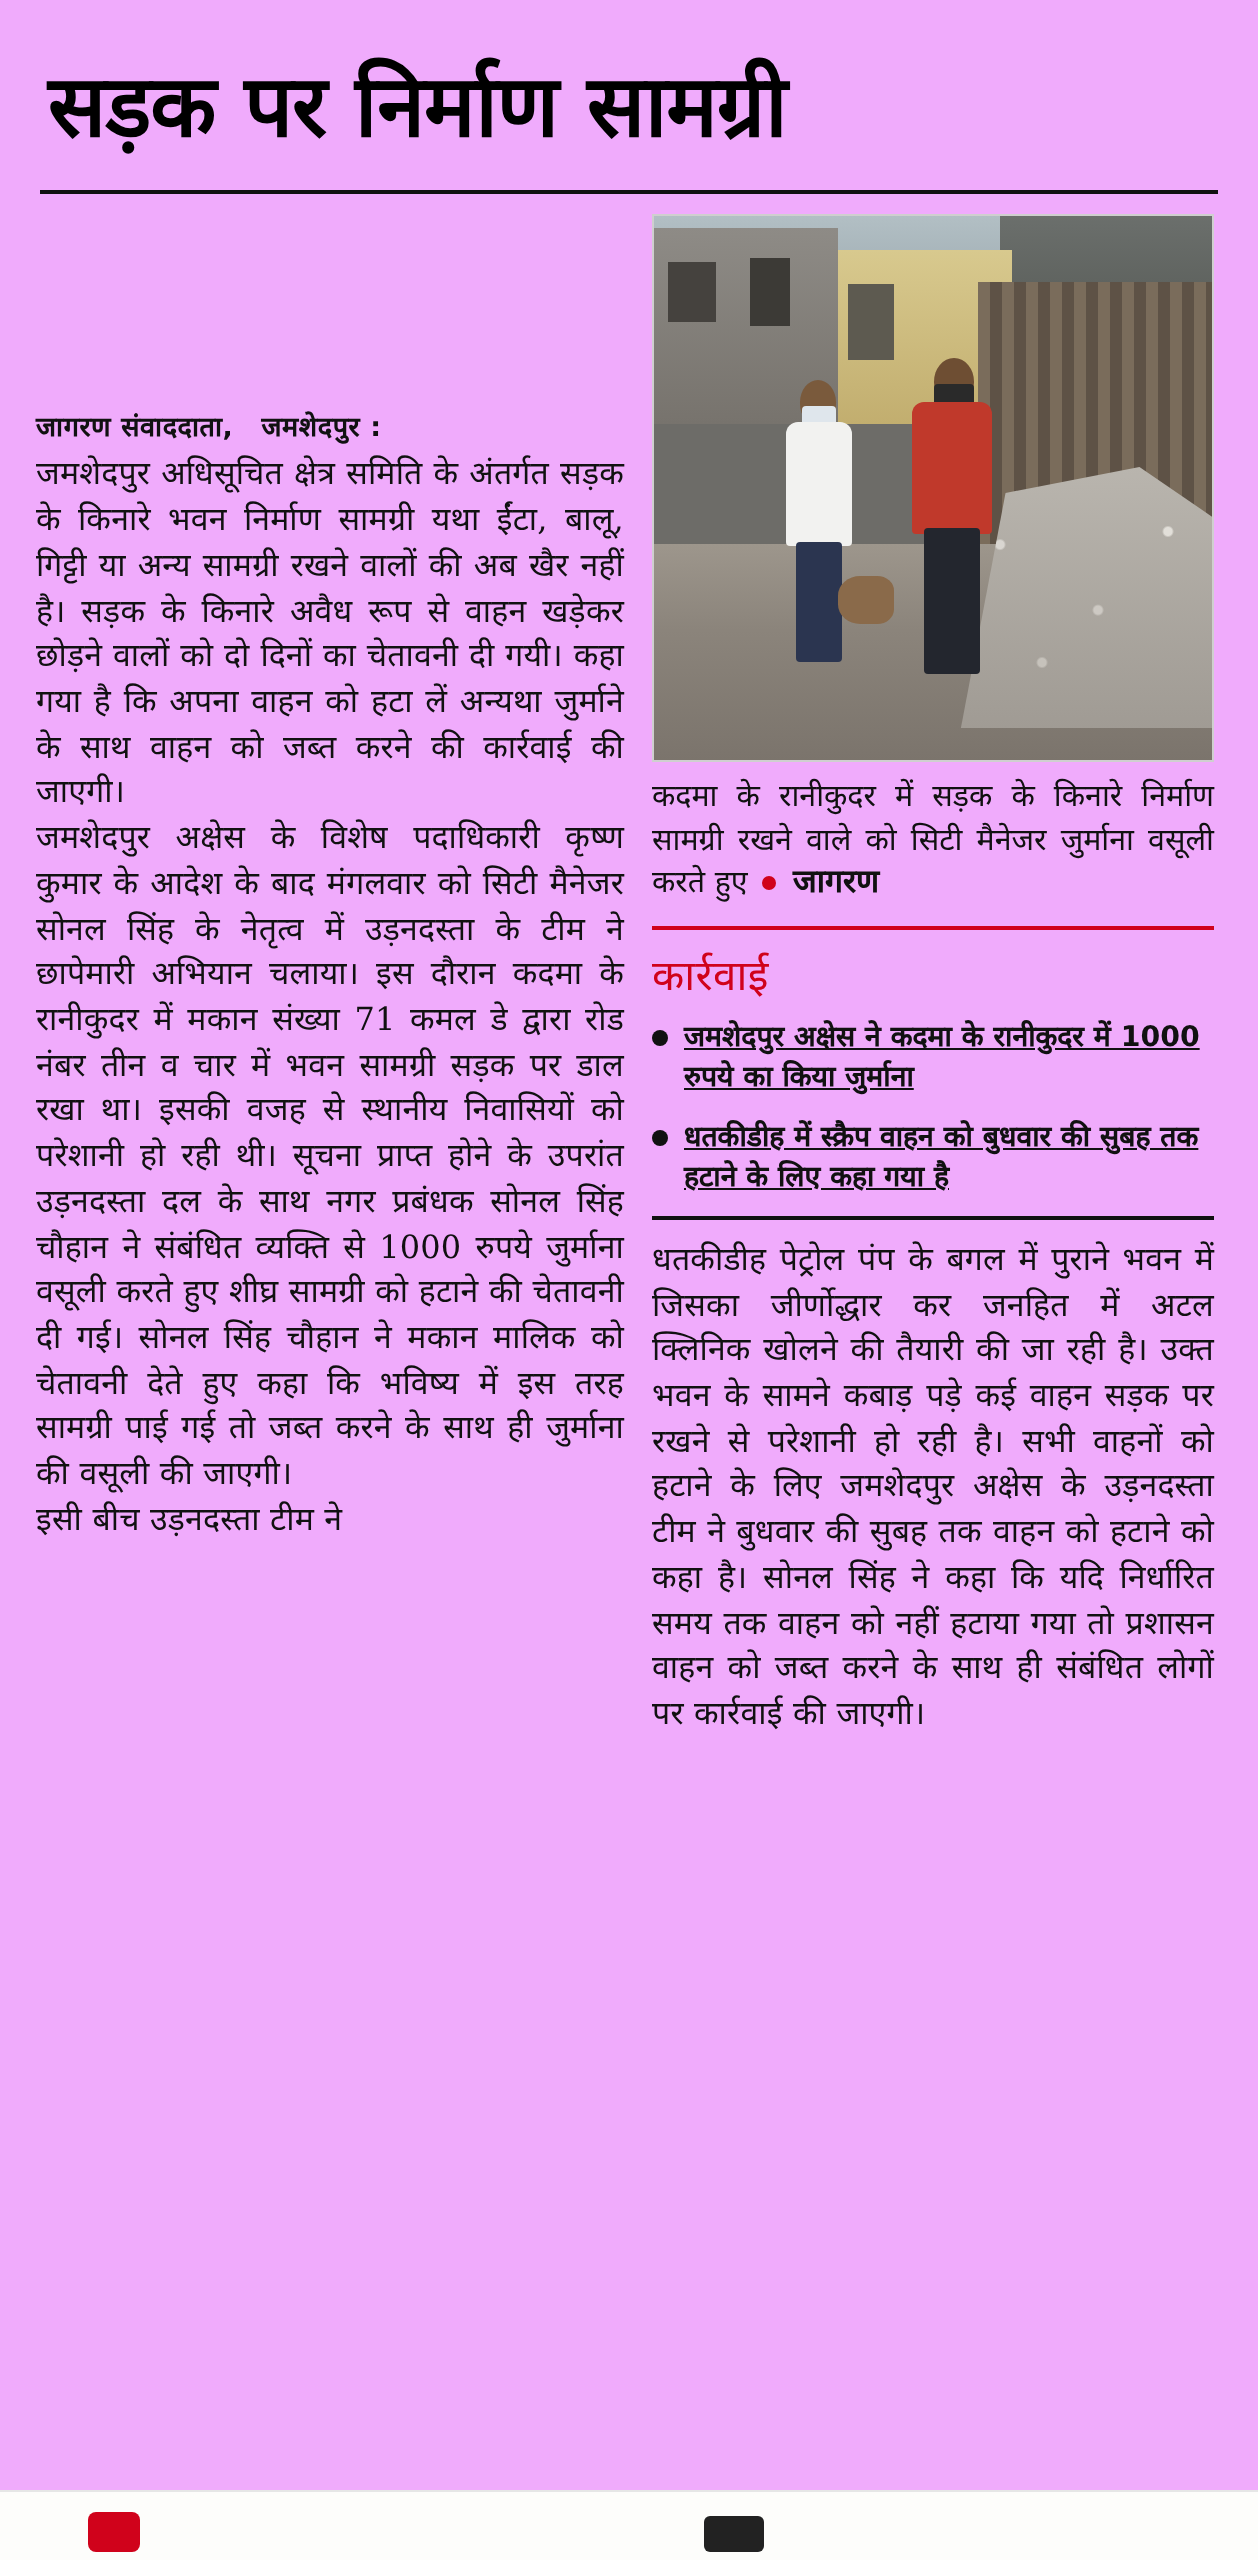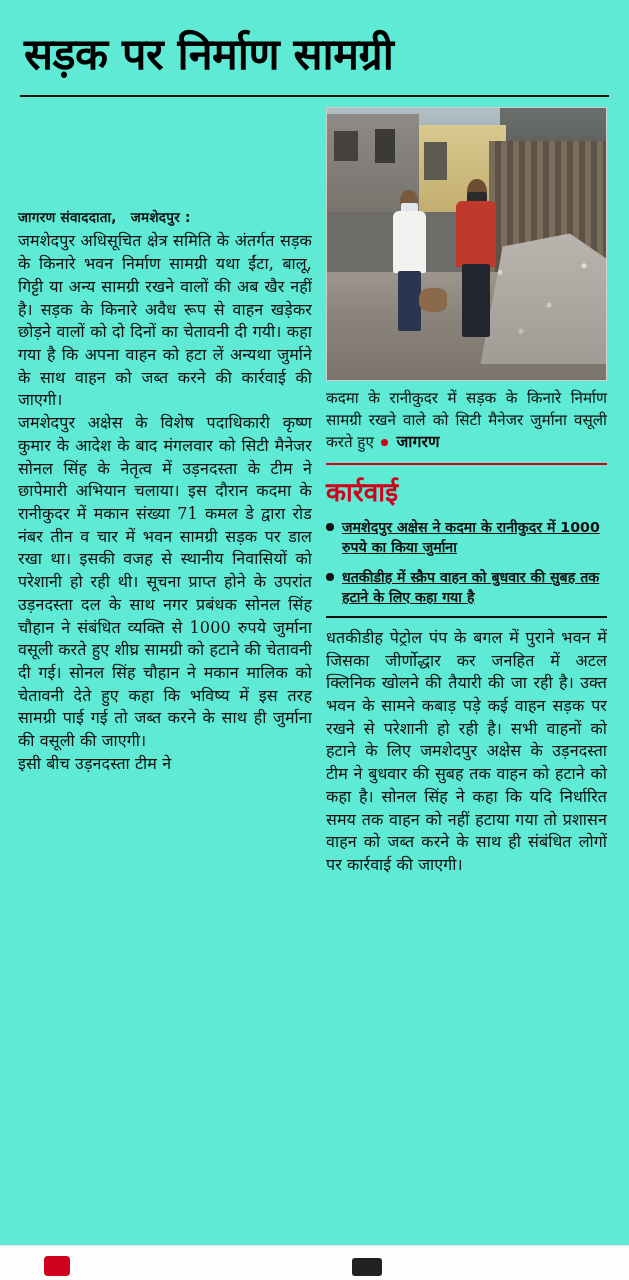--- a/index.html
+++ b/index.html
@@ -14,21 +14,21 @@
     color: #111111;
     overflow: hidden;
     position: relative;
   }
   .page {
     width: 629px;
     height: 1280px;
     position: relative;
     box-sizing: border-box;
     padding: 22px 18px 0 18px;
-    background: #5eead4;
+    background: #f0abfc;
   }
   
   .headline {
     font-family: "DejaVu Sans", sans-serif;
     font-weight: bold;
     color: #000;
     font-size: 43px;
     line-height: 1.24;
     letter-spacing: -0.5px;
     margin: 6px 0 2px 0;
@@ -164,23 +164,23 @@
     width: 7px; height: 7px; border-radius: 50%;
     background: #d0021b;
     margin: 0 4px 1px 2px;
   }
   .rule-red {
     border-bottom: 2px solid #d0021b;
     margin: 9px 0 8px 0;
   }
   .kicker {
     font-family: "DejaVu Sans", sans-serif;
-    font-weight: bold;
+    font-weight: normal;
     color: #d0021b;
-    font-size: 26px;
+    font-size: 21px;
     letter-spacing: 0.2px;
     margin: 2px 0 8px 0;
   }
   .bullets { margin: 0; padding: 0; list-style: none; text-decoration: underline; }
   .bullets li {
     display: flex;
     gap: 8px;
     font-family: "DejaVu Sans", sans-serif;
     font-weight: bold;
     font-size: 14.2px;

